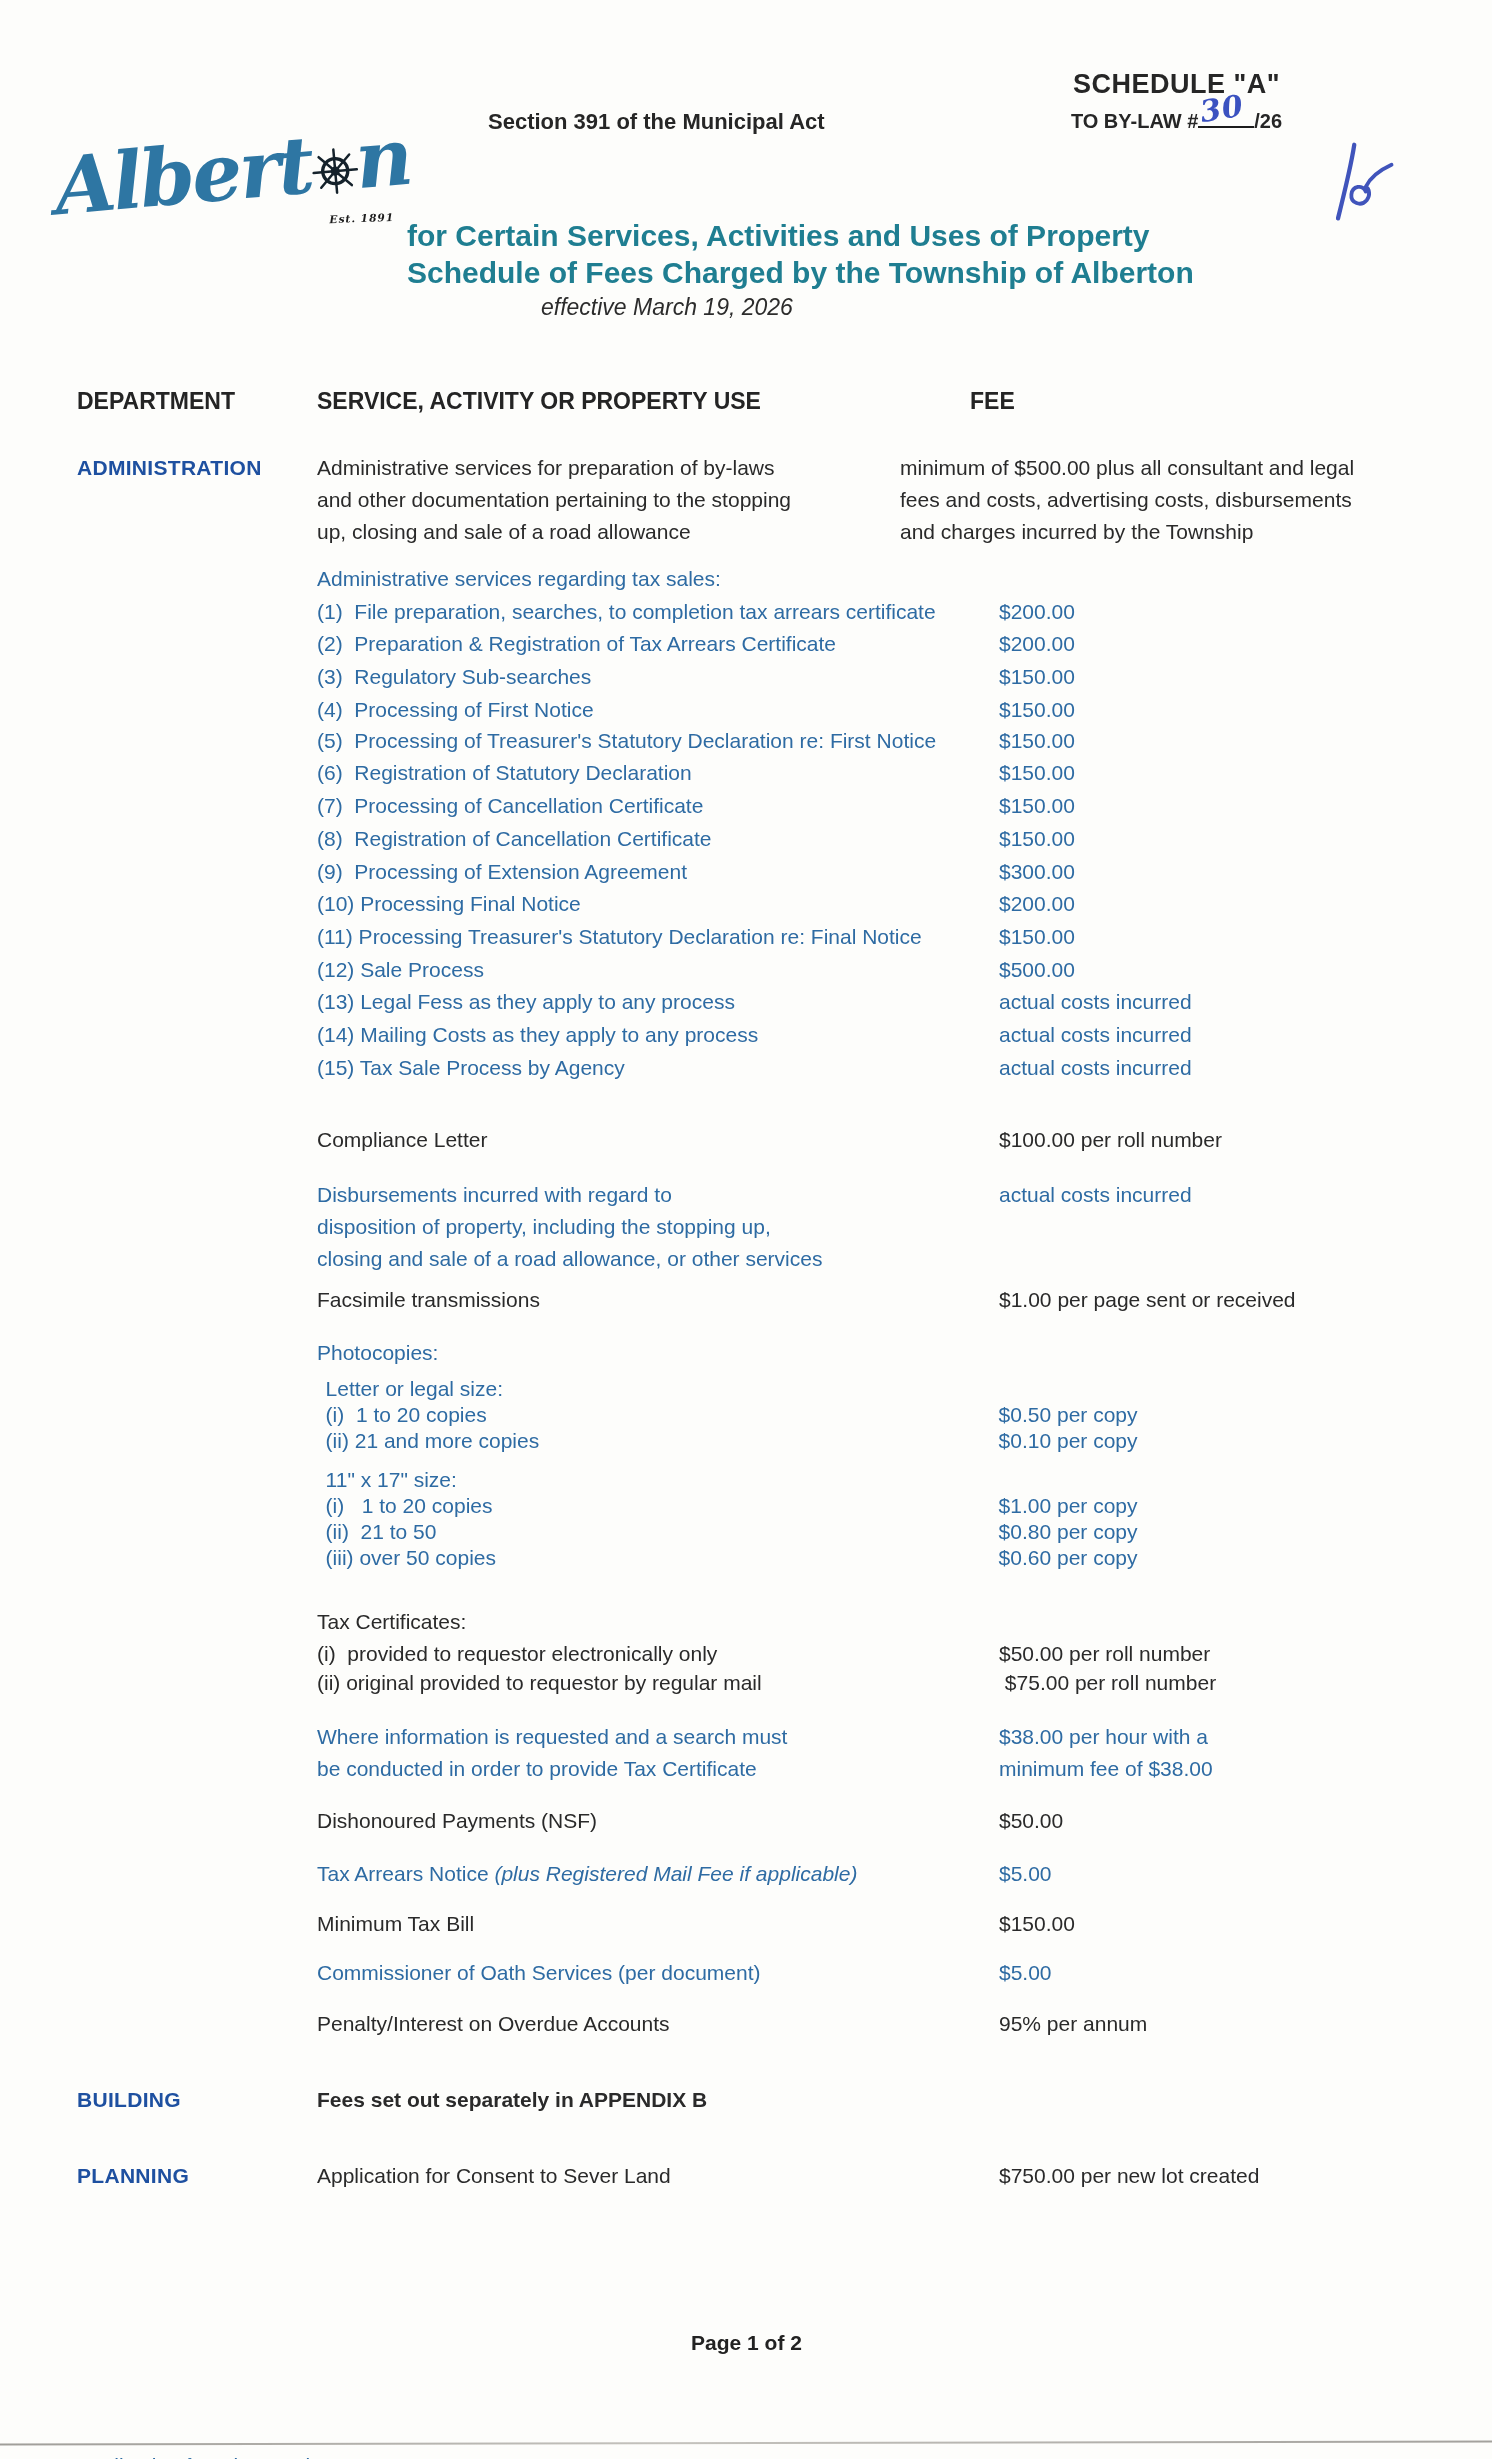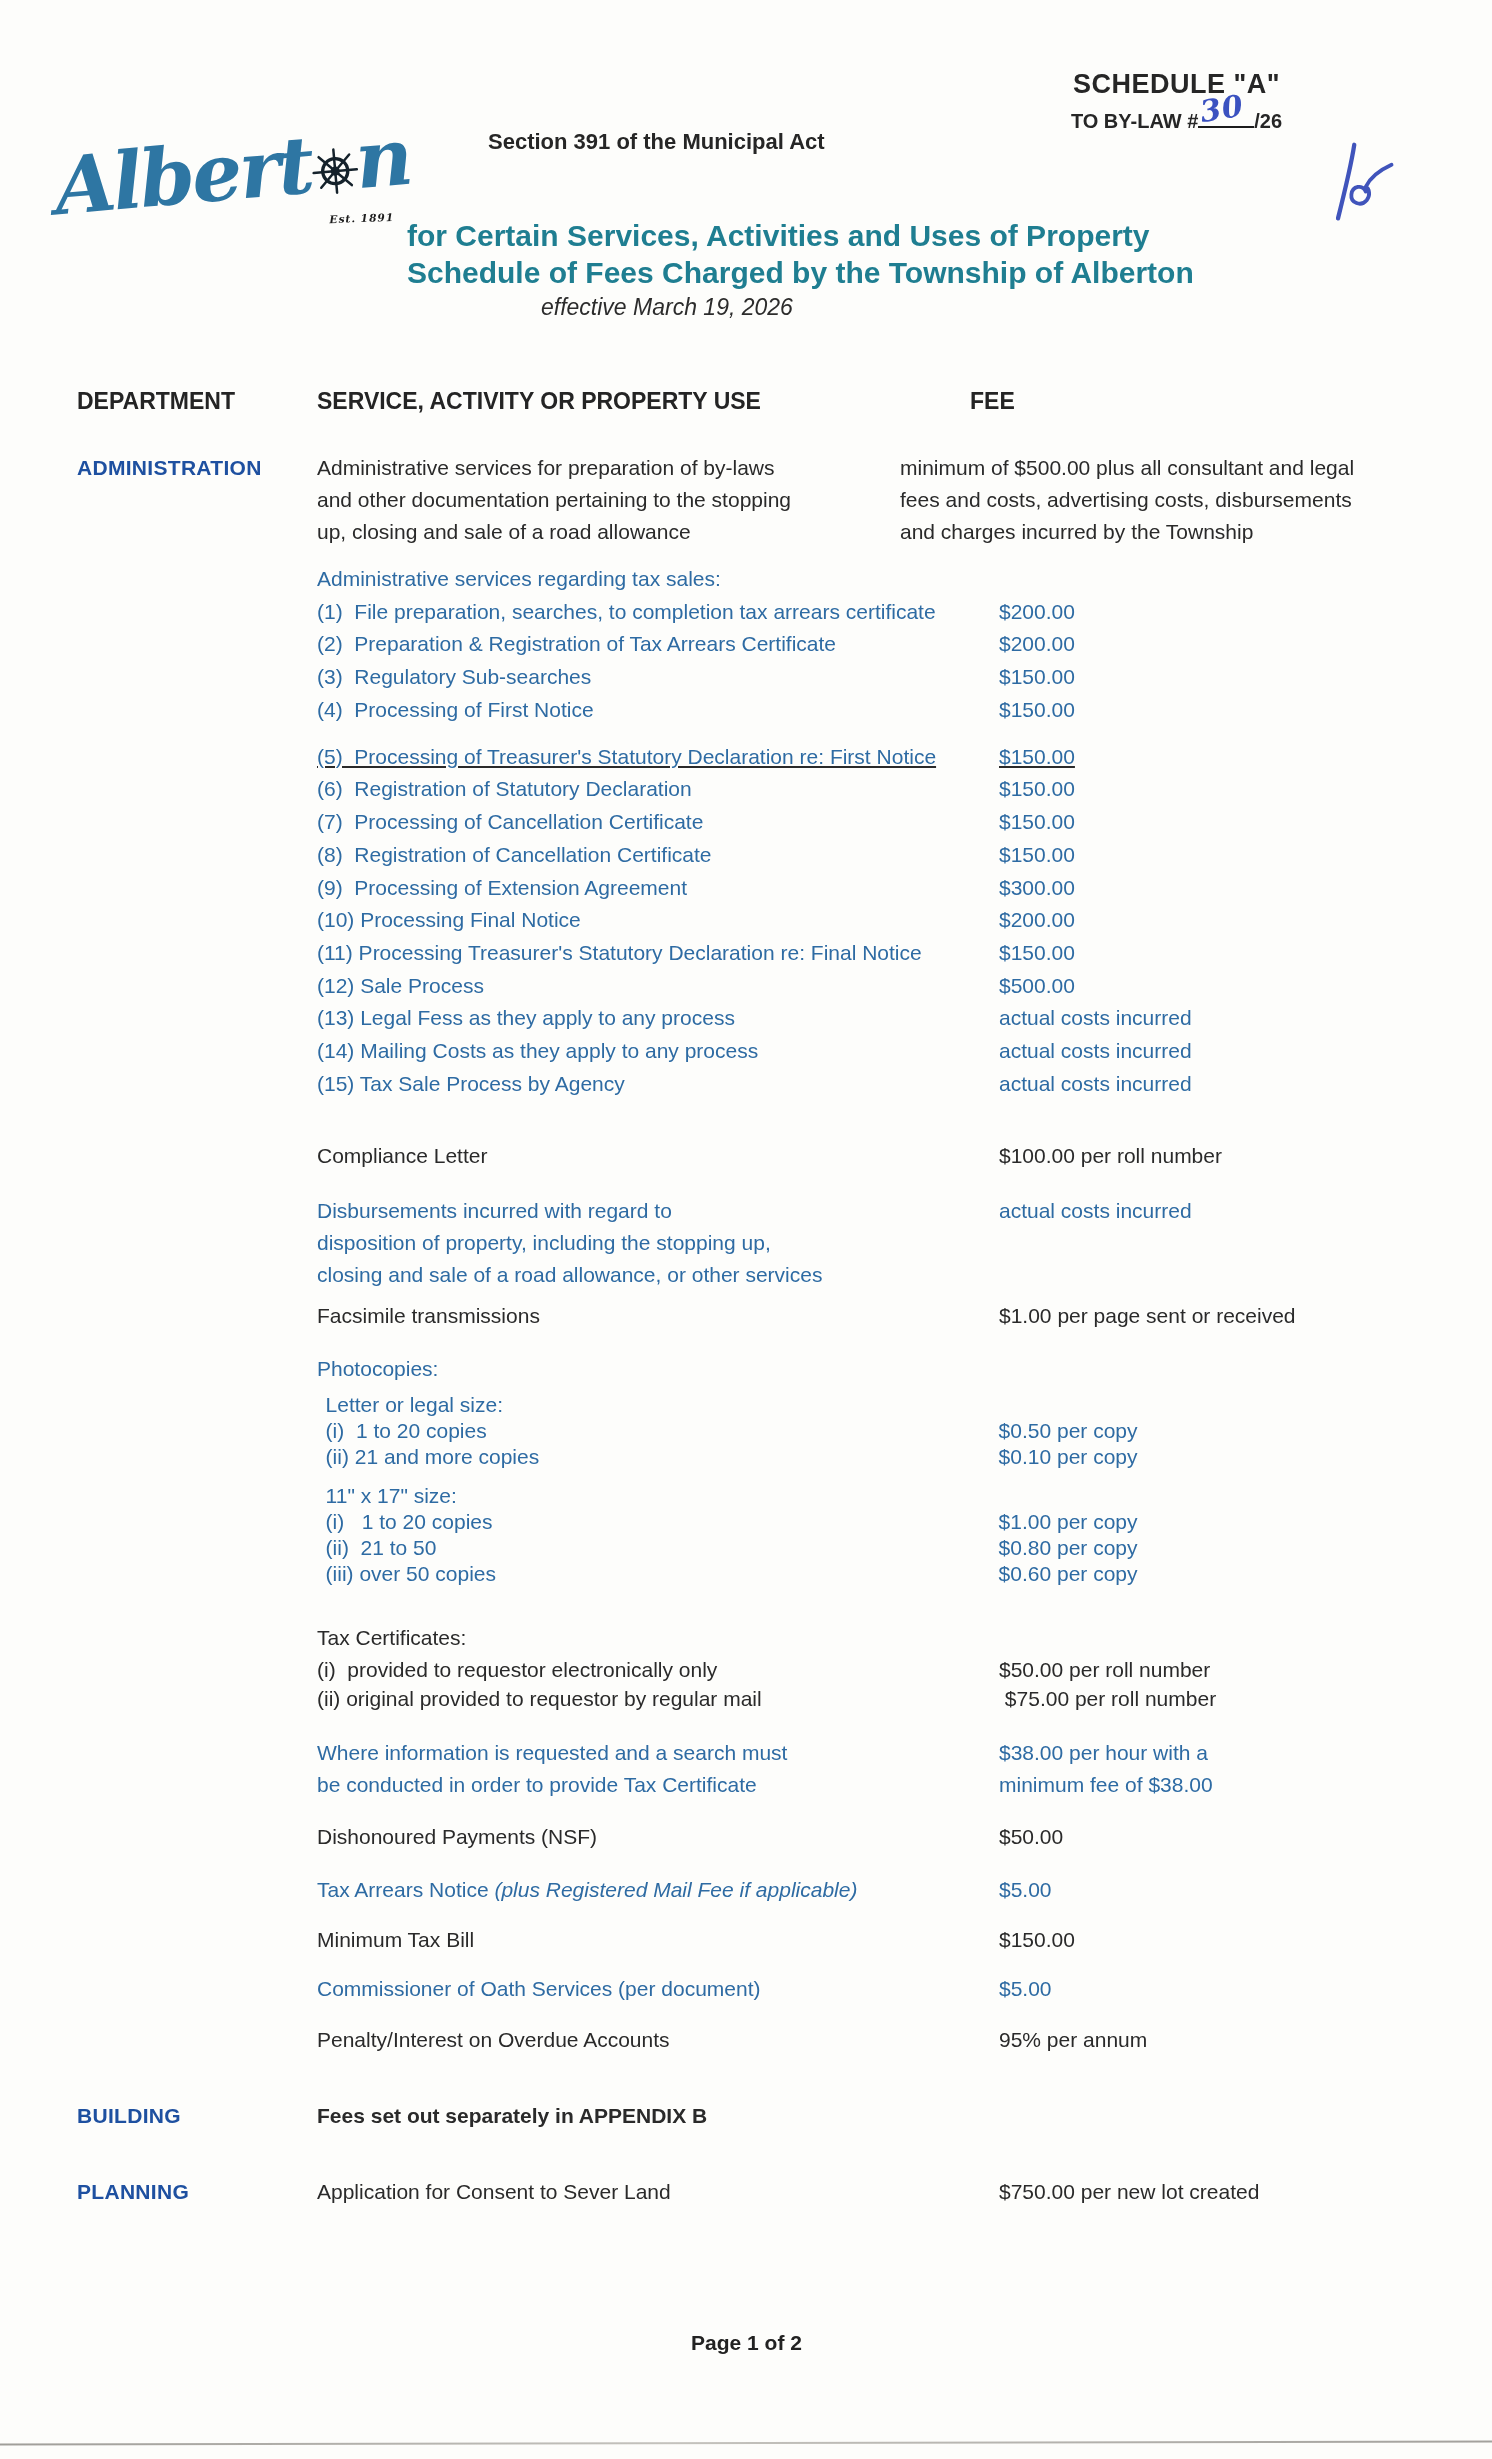--- a/index.html
+++ b/index.html
@@ -11,21 +11,21 @@
   .top-right{position:absolute;left:999px;top:69px;width:355px;text-align:center;}
   .schedule-label{font-size:27px;font-weight:bold;color:#262626;letter-spacing:0.5px;}
   .bylaw-line{font-size:20px;font-weight:bold;color:#262626;margin-top:6.7px;white-space:nowrap;}
   .bylaw-underline{display:inline-block;width:56px;height:19px;border-bottom:2.9px solid #1c1c1c;position:relative;}
   .hand-num{
     position:absolute;left:1.9px;top:-15.4px;font-family:"DejaVu Serif",serif;font-style:italic;font-weight:bold;
     font-size:30px;color:#3b52c0;transform:rotate(-9deg);letter-spacing:1px;
   }
   .initials-mark{position:absolute;left:1333px;top:140px;}
   
-  .section-line{position:absolute;left:488px;top:129px;font-size:22px;font-weight:bold;color:#262626;}
+  .section-line{position:absolute;left:488px;top:109px;font-size:22px;font-weight:bold;color:#262626;}
   .doc-title{position:absolute;left:407px;top:217px;font-size:30px;font-weight:bold;color:#1f7e91;line-height:37px;}
   .effective-line{position:absolute;left:541px;top:294px;font-size:23px;font-style:italic;color:#2c2c2c;}
   
   .logo{position:absolute;left:56px;top:123px;width:403px;height:144px;transform:rotate(-5deg);}
   .logo-script{
     font-family:"DejaVu Serif",serif;font-style:italic;font-weight:bold;font-size:79px;
     color:#2e76a3;letter-spacing:-2.9px;white-space:nowrap;
   }
   .logo-wheel{display:inline-block;vertical-align:-5.8px;margin:0 -3.8px 0 -1.9px;}
   .logo-est{
@@ -127,21 +127,21 @@
         <div class="row item blue" style="margin-top: 6.7px;">
           <div class="col-dept"></div>
           <div class="col-service">(3)  Regulatory Sub-searches</div>
           <div class="col-fee">$150.00</div>
         </div>
         <div class="row item blue" style="margin-top: 6.7px;">
           <div class="col-dept"></div>
           <div class="col-service">(4)  Processing of First Notice</div>
           <div class="col-fee">$150.00</div>
         </div>
-        <div class="row item blue" style="margin-top: 21px; text-decoration: underline;">
+        <div class="row item blue" style="margin-top: 5px;">
           <div class="col-dept"></div>
           <div class="col-service">(5)  Processing of Treasurer's Statutory Declaration re: First Notice</div>
           <div class="col-fee">$150.00</div>
         </div>
         <div class="row item blue" style="margin-top: 6.7px;">
           <div class="col-dept"></div>
           <div class="col-service">(6)  Registration of Statutory Declaration</div>
           <div class="col-fee">$150.00</div>
         </div>
         <div class="row item blue" style="margin-top: 6.7px;">

